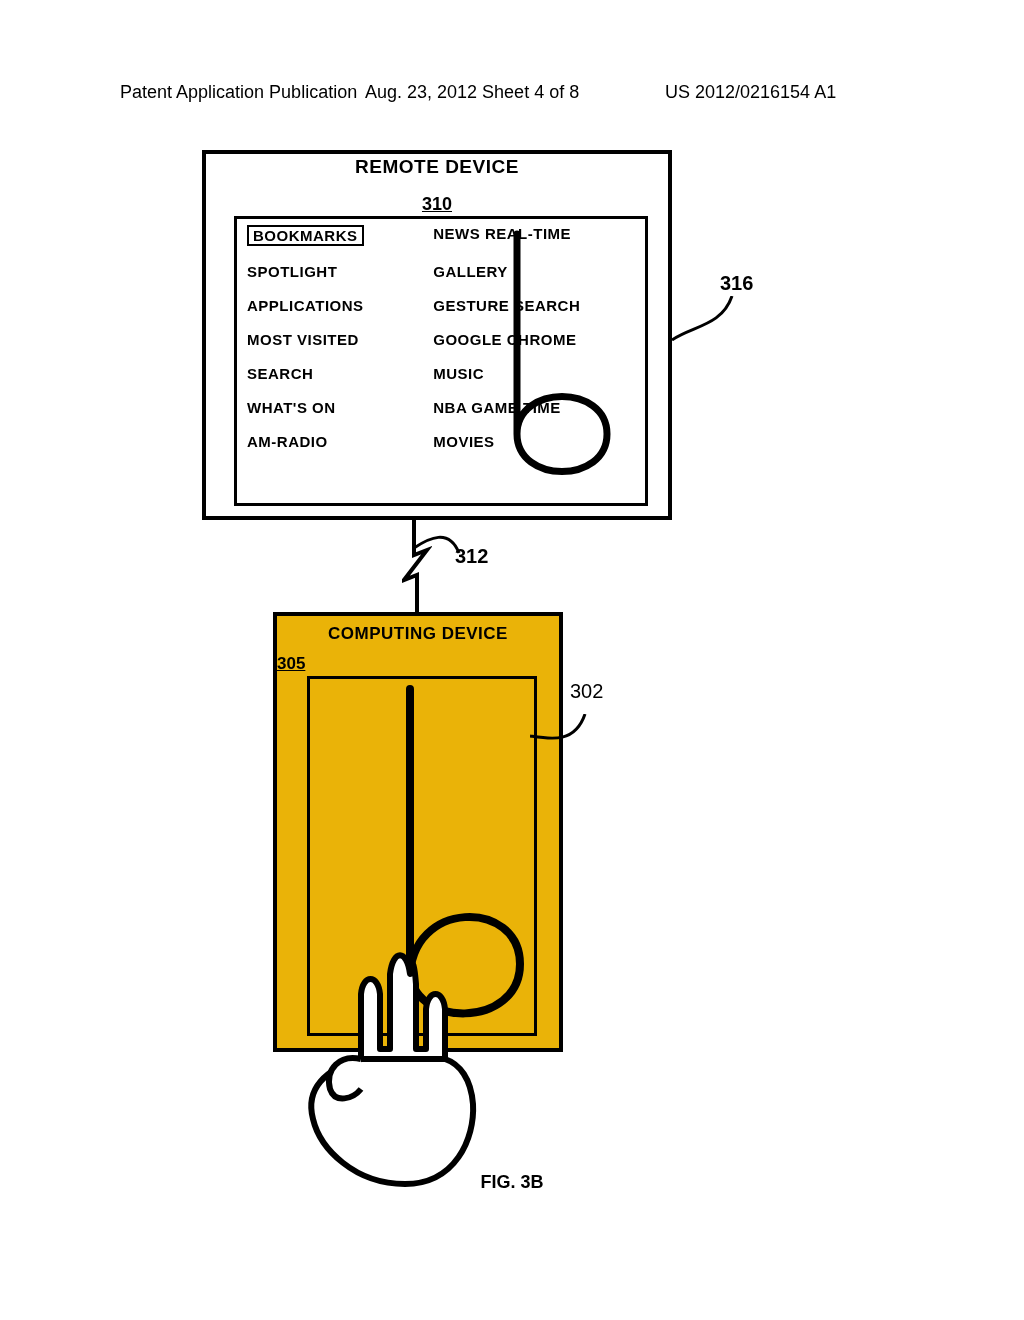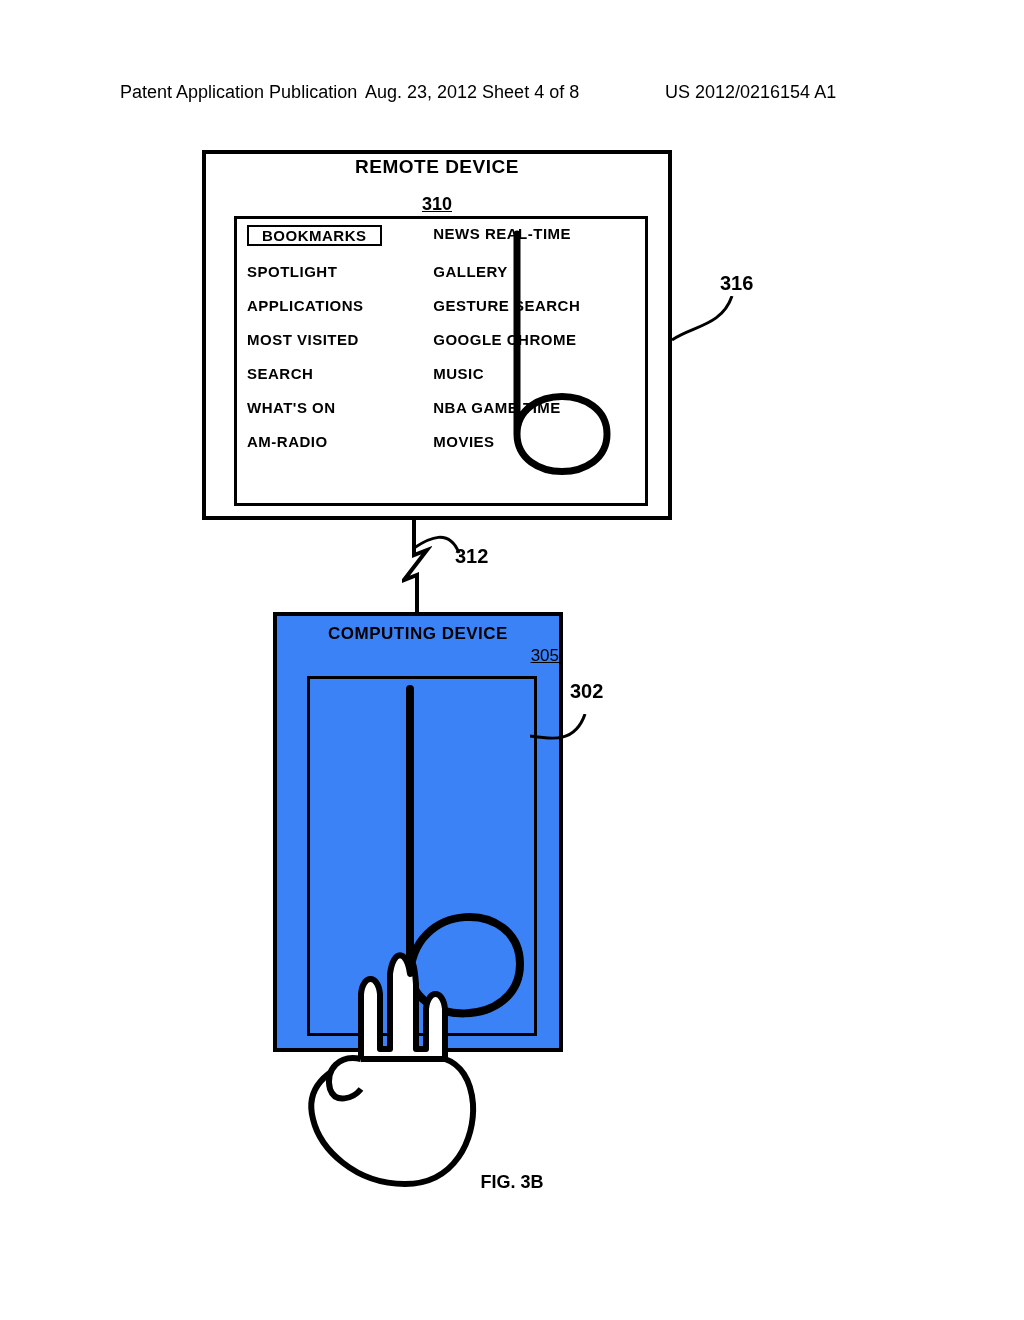--- a/index.html
+++ b/index.html
@@ -39,44 +39,44 @@
     left: 28px;
     top: 62px;
     width: 414px;
     height: 290px;
     border: 3px solid #000;
     padding: 6px 10px;
   }
   .row { display: flex; margin-bottom: 17px; }
   .col-l { width: 48%; font-weight: bold; font-size: 15px; letter-spacing: 0.5px; }
   .col-r { width: 52%; font-weight: bold; font-size: 15px; letter-spacing: 0.5px; }
-  .boxed { border: 2.5px solid #000; padding: 0 13px; display: inline-block; }
+  .boxed { border: 2.5px solid #000; padding: 0 4px; display: inline-block; }
 
   .ref316 { position: absolute; left: 720px; top: 272px; font-size: 20px; font-weight: bold; }
   .leader316 { position: absolute; left: 672px; top: 296px; }
 
   .ref312 { position: absolute; left: 455px; top: 545px; font-size: 20px; font-weight: bold; }
   .leader312 { position: absolute; left: 414px; top: 518px; }
 
-  .ref302 { position: absolute; left: 570px; top: 680px; font-size: 20px; font-weight: bold; text-align: right; }
+  .ref302 { position: absolute; left: 570px; top: 680px; font-size: 20px; font-weight: normal; text-align: right; }
   .leader302 { position: absolute; left: 530px; top: 714px; }
 
   .comm-link { position: absolute; left: 402px; top: 520px; }
 
   .computing-device {
     position: absolute;
     left: 273px;
     top: 612px;
     width: 290px;
     height: 440px;
     border: 4px solid #000;
-    background: #3b82f6;
+    background: #eab308;
   }
   .comp-title { text-align: center; font-weight: bold; font-size: 17px; margin-top: 8px; letter-spacing: 0.5px;}
-  .comp-ref   { text-align: right; font-weight: normal; font-size: 17px; text-decoration: underline; margin-top: 2px;}
+  .comp-ref   { text-align: left; font-weight: bold; font-size: 17px; text-decoration: underline; margin-top: 10px;}
   .touchscreen {
     position: absolute;
     left: 30px; top: 60px;
     width: 230px; height: 360px;
     border: 3px solid #000;
     overflow: visible;
   }
 
   .fig-label {
     position: absolute;

